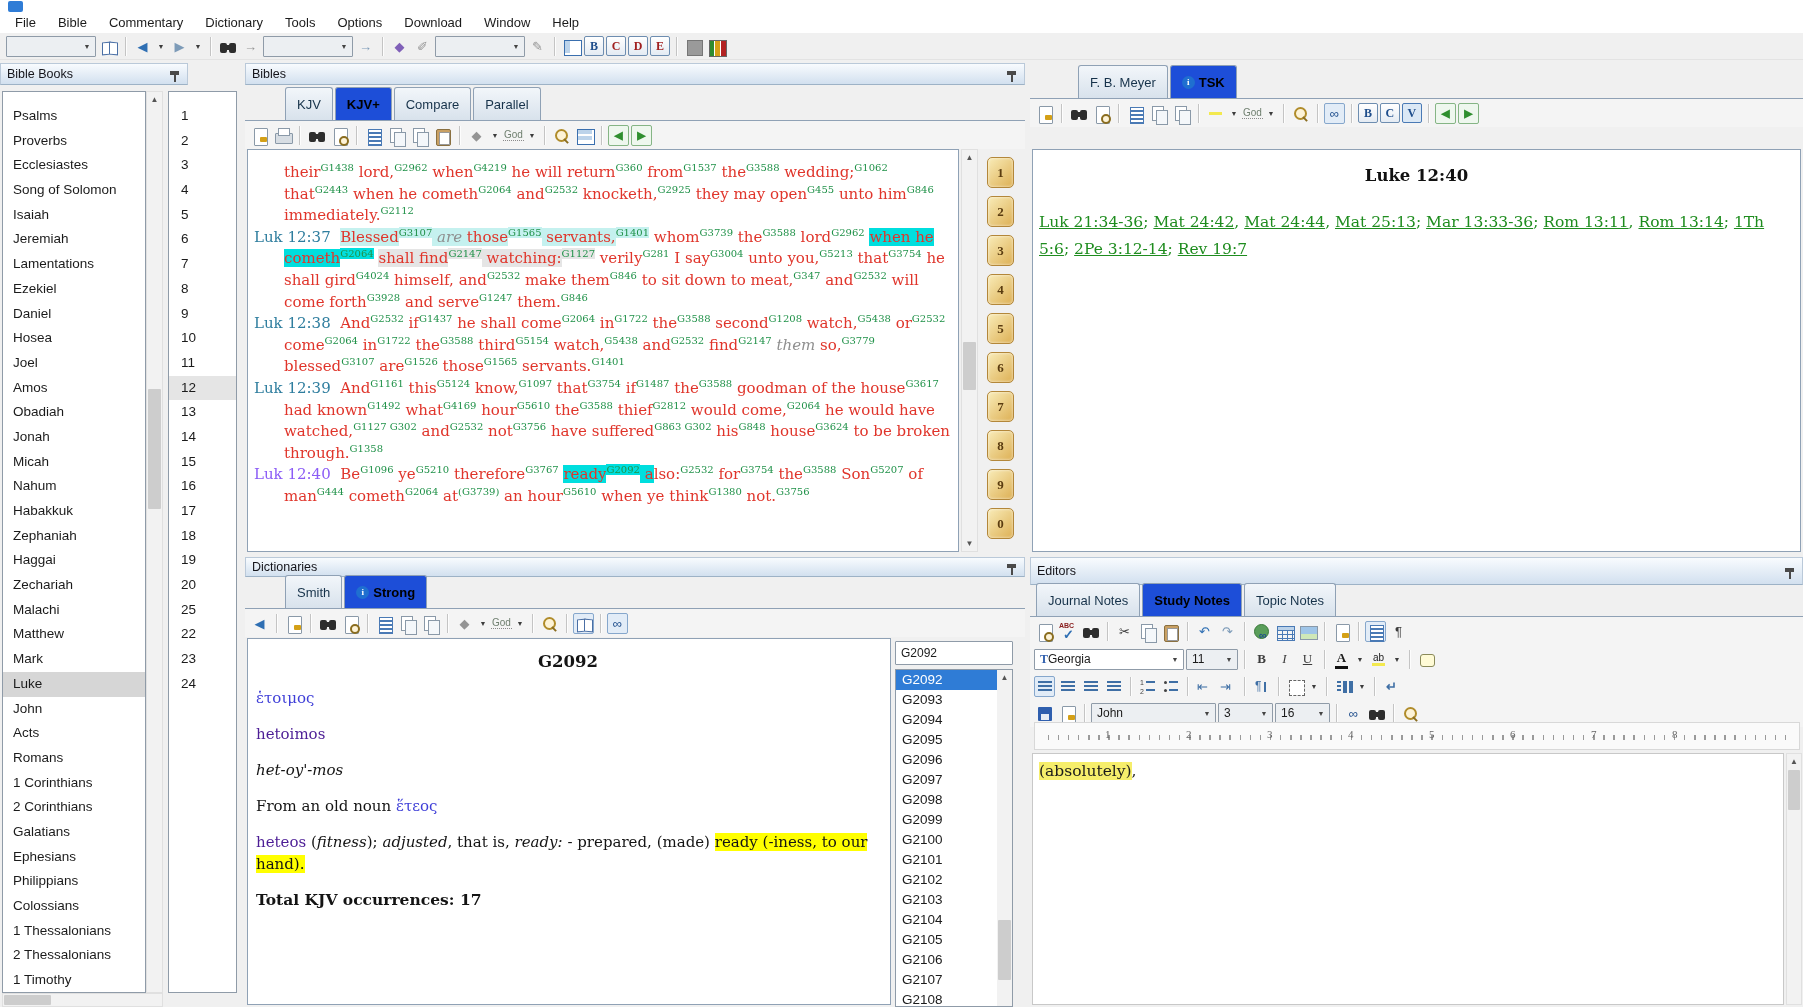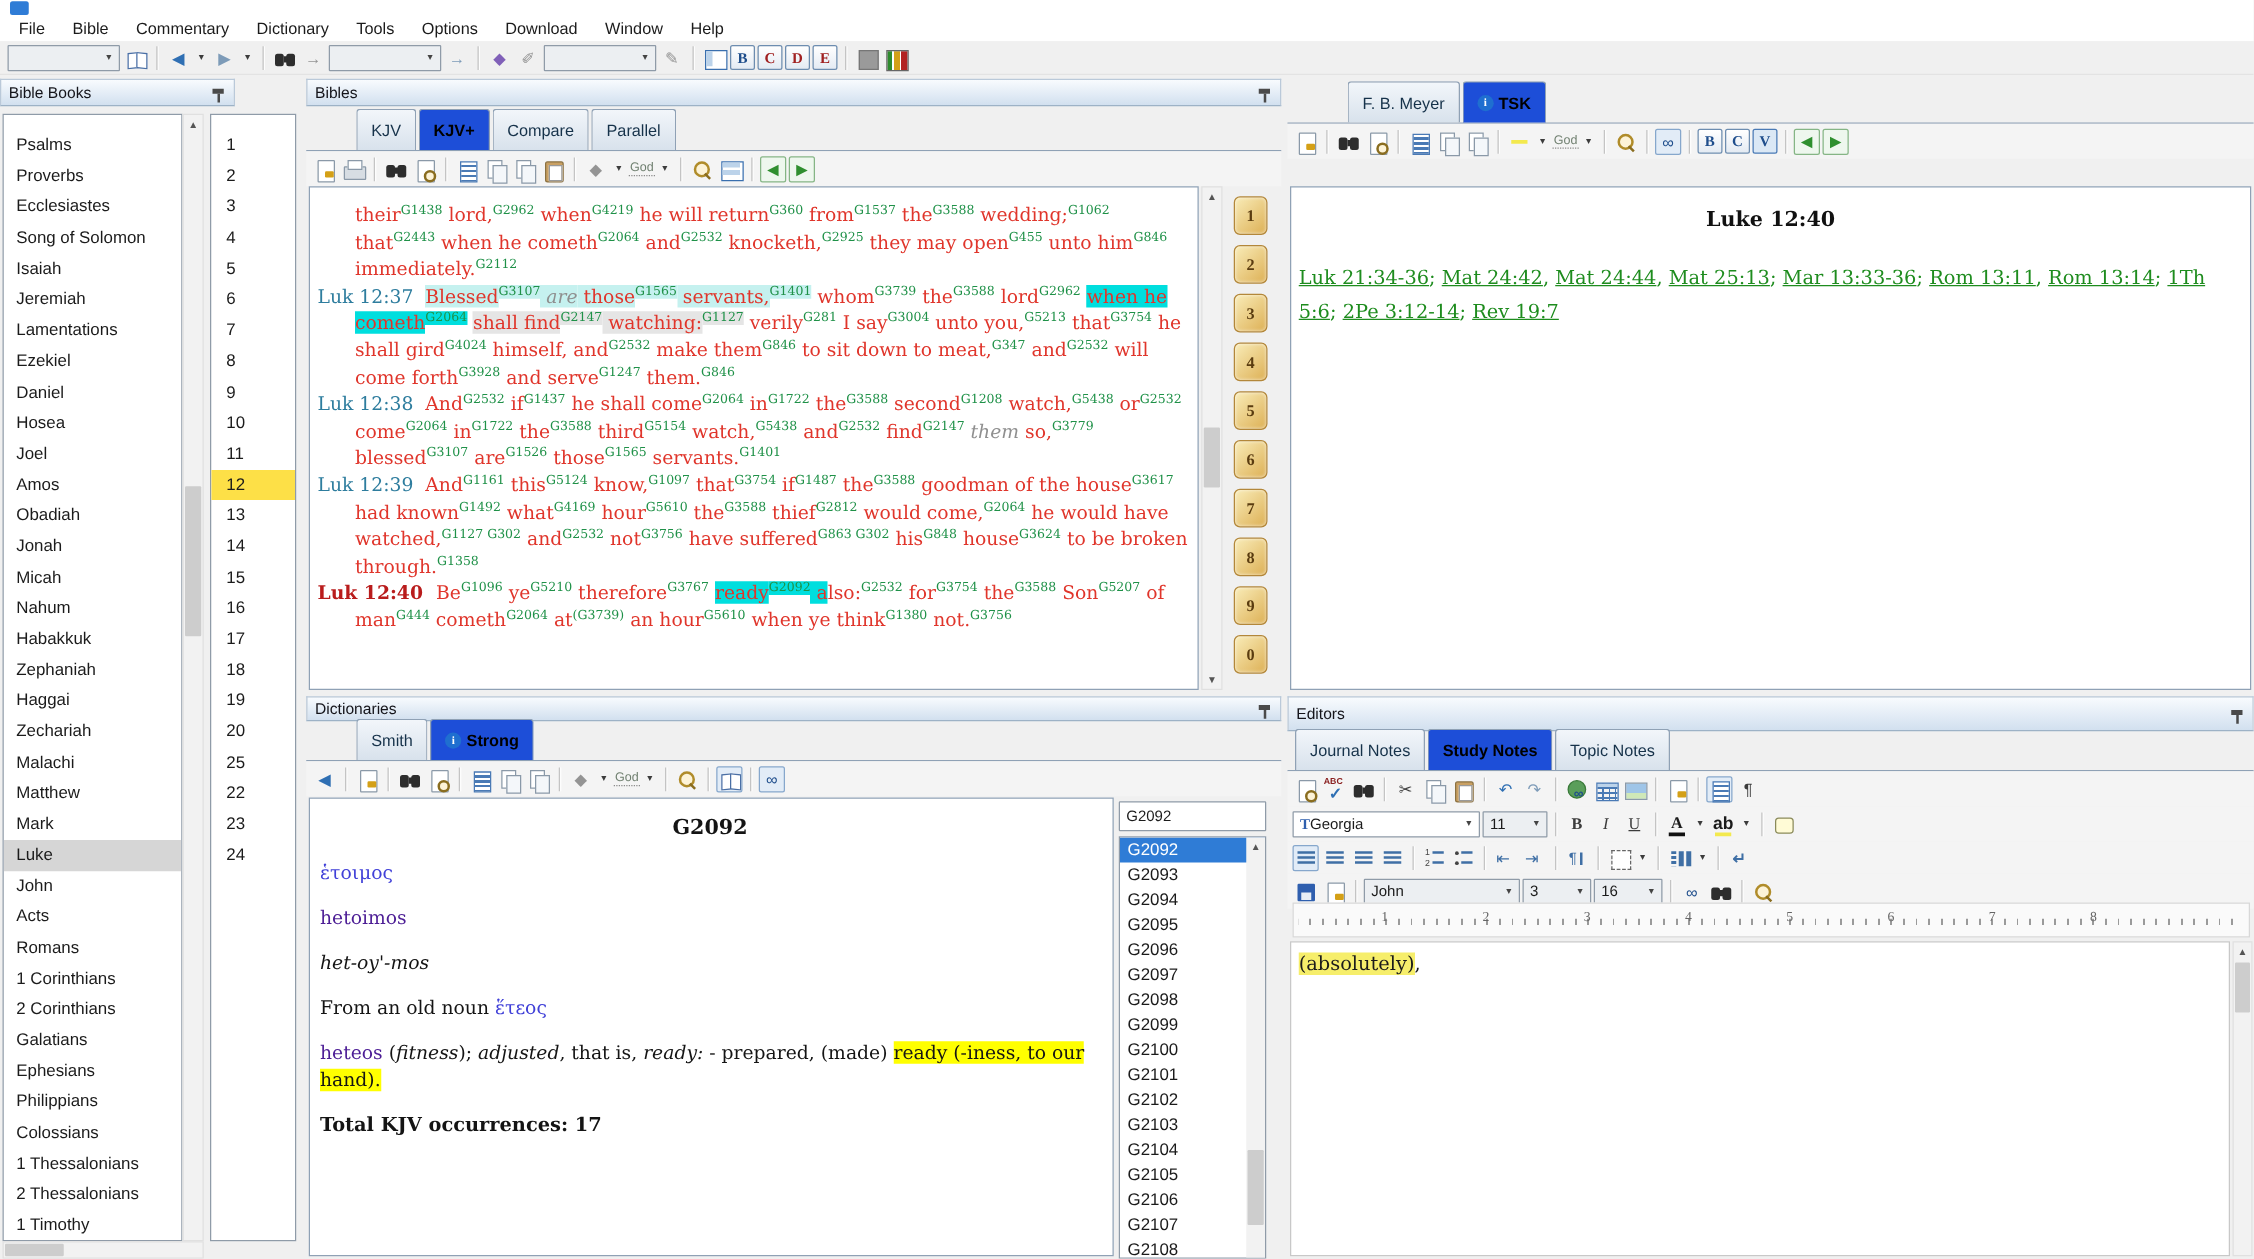--- a/index.html
+++ b/index.html
@@ -39,21 +39,21 @@
   .c-info{width:13px;height:13px;border-radius:50%;background:#1f6fd0;color:#fff;font-size:9px;font-weight:bold;display:inline-flex;align-items:center;justify-content:center;font-family:"Liberation Serif",serif;flex:none}
   .c-save::before{content:"";position:absolute;left:3px;top:3px;width:14px;height:14px;background:#2f5fae;border-radius:1px}
   .c-save::after{content:"";position:absolute;left:6px;top:10px;width:8px;height:6px;background:#e8eef5}
   .c-book2::before{content:"";position:absolute;left:3px;top:5px;width:7px;height:11px;background:#fff;border:1px solid #4a6fa5;transform:skewY(-6deg)}
   .c-book2::after{content:"";position:absolute;left:10px;top:5px;width:7px;height:11px;background:#fff;border:1px solid #4a6fa5;transform:skewY(6deg)}
   .c-spell::before{content:"ABC";position:absolute;left:1px;top:0;font-size:7px;font-weight:bold;color:#8a2020;letter-spacing:0}
   .c-spell::after{content:"\2713";position:absolute;left:5px;top:5px;font-size:13px;color:#2f6fb3;font-weight:bold}
   .c-bubble::before{content:"";position:absolute;left:3px;top:4px;width:13px;height:11px;background:#fffbd6;border:1px solid #8a8a5a;border-radius:3px}
   .c-acolor{font-family:"Liberation Serif",serif;font-weight:bold;font-size:13px;flex-direction:column}
   .c-acolor::after{content:"";width:13px;height:3px;background:#111;margin-top:0}
-  .c-hlab{font-size:14px;font-weight:bold;flex-direction:column}
+  .c-hlab{font-size:10px;font-weight:normal;flex-direction:column}
   .c-hlab::after{content:"";width:13px;height:3px;background:#f3e94e}
   .c-layout::before{content:"";position:absolute;left:2px;top:3px;width:16px;height:14px;background:#fff;border:1px solid #3a6fae}
   .c-layout::after{content:"";position:absolute;left:3px;top:4px;width:5px;height:12px;background:#bcd3ea}
   .c-grayrect::before{content:"";position:absolute;left:3px;top:3px;width:14px;height:14px;background:#9a9a9a;border:1px solid #767676}
   .c-books::before{content:"";position:absolute;left:2px;top:3px;width:16px;height:15px;border:1px solid #666;background:linear-gradient(90deg,#2e8b2e 0 4px,#fff 4px 5px,#d4a017 5px 10px,#fff 10px 11px,#b22222 11px 16px)}
   .c-page::before{content:"";position:absolute;left:4px;top:2px;width:12px;height:16px;background:#fff;border:1px solid #8a99a8;border-radius:1px}
   .c-page.pg-gold::after{content:"";position:absolute;left:10px;top:11px;width:7px;height:5px;background:#d4a017;border-radius:1px}
   .c-page.pg-mag::after{content:"";position:absolute;left:9px;top:10px;width:6px;height:6px;border:2px solid #8a6d1f;border-radius:50%;background:#fdf3d7}
   .c-list::before{content:"";position:absolute;left:4px;top:3px;width:12px;height:15px;background:repeating-linear-gradient(#ffffff 0 2px,#4a7ab5 2px 4px);border:1px solid #4a7ab5}
   .c-copy::before{content:"";position:absolute;left:3px;top:2px;width:10px;height:13px;background:#fff;border:1px solid #8a99a8}
@@ -90,36 +90,36 @@
   .tabs { display:flex; align-items:flex-end; height:28px; border-bottom:1px solid #8fa1b5; }
   .tab { height:23px; display:flex; align-items:center; gap:4px; padding:16px 11px; background:linear-gradient(#f2f6fa,#d8e2ec); border:1px solid #8fa1b5; border-bottom:none; border-radius:3px 3px 0 0; margin-right:2px; font-size:13px; color:#16324a; white-space:nowrap; }
   .tab.active { background:#1d4ed8; height:27px; font-weight:bold; color:#000; position:relative; z-index:2; }
   .content { position:absolute; background:#fff; border:1px solid #8fa1b5; overflow:hidden; }
 
   
   .listbox { position:absolute; background:#fff; border:1px solid #8f9ba8; overflow:hidden; }
   .bkrow { height:24.7px; line-height:24.7px; padding-left:10px; font-size:13.5px; color:#1b1b1b; white-space:nowrap; }
   .bkrow.sel { background:#d6d6d6; }
   .chrow { height:24.7px; line-height:24.7px; padding-left:12px; font-size:13.5px; }
-  .chrow.sel { background:#fde047; }
+  .chrow.sel { background:#e5e5e5; }
   .glrow { height:20px; line-height:20px; padding-left:6px; font-size:13.5px; }
   .glrow.sel { background:#2f7cd6; color:#fff; }
 
   
   .sb { position:absolute; background:#f2f2f2; border:1px solid #e0e0e0; }
   .sb .ar { position:absolute; left:0; width:100%; height:15px; display:flex; align-items:center; justify-content:center; font-size:8px; color:#555; }
   .thumb { position:absolute; left:1px; right:1px; background:#cdcdcd; border-radius:1px; }
   .thumbh { position:absolute; top:1px; bottom:1px; background:#cdcdcd; border-radius:1px; }
 
   
   .vwrap { position:absolute; font-family:"DejaVu Serif",serif; font-size:15px; line-height:21.6px; color:#e0352b; }
   p.verse { padding-left:30px; text-indent:-30px; margin:0; }
   p.verse.cont { text-indent:0; }
   .vref { color:#2e7d9e; }
-  .vrefb { color:#b91c1c; font-weight:bold; }
+  .vrefb { color:#8b5cf6; font-weight:normal; }
   sup.st { font-size:10px; color:#1f9148; line-height:0; }
   .gi { color:#8f8f8f; font-style:italic; }
   .hl1 { background:#c5f1ef; }
   .hl2 { background:#00dede; }
   .hl3 { background:#e5e5e5; }
 
   
   .bm { position:absolute; left:0; width:27px; height:31px; border-radius:5px; background:linear-gradient(135deg,#f9ecb8,#ddb055); border:1px solid #b3873a; color:#5a3c10; font-family:"Liberation Serif",serif; font-weight:bold; font-size:13px; display:flex; align-items:center; justify-content:center; box-shadow:inset 0 0 3px rgba(255,255,255,.7); }
 
   

